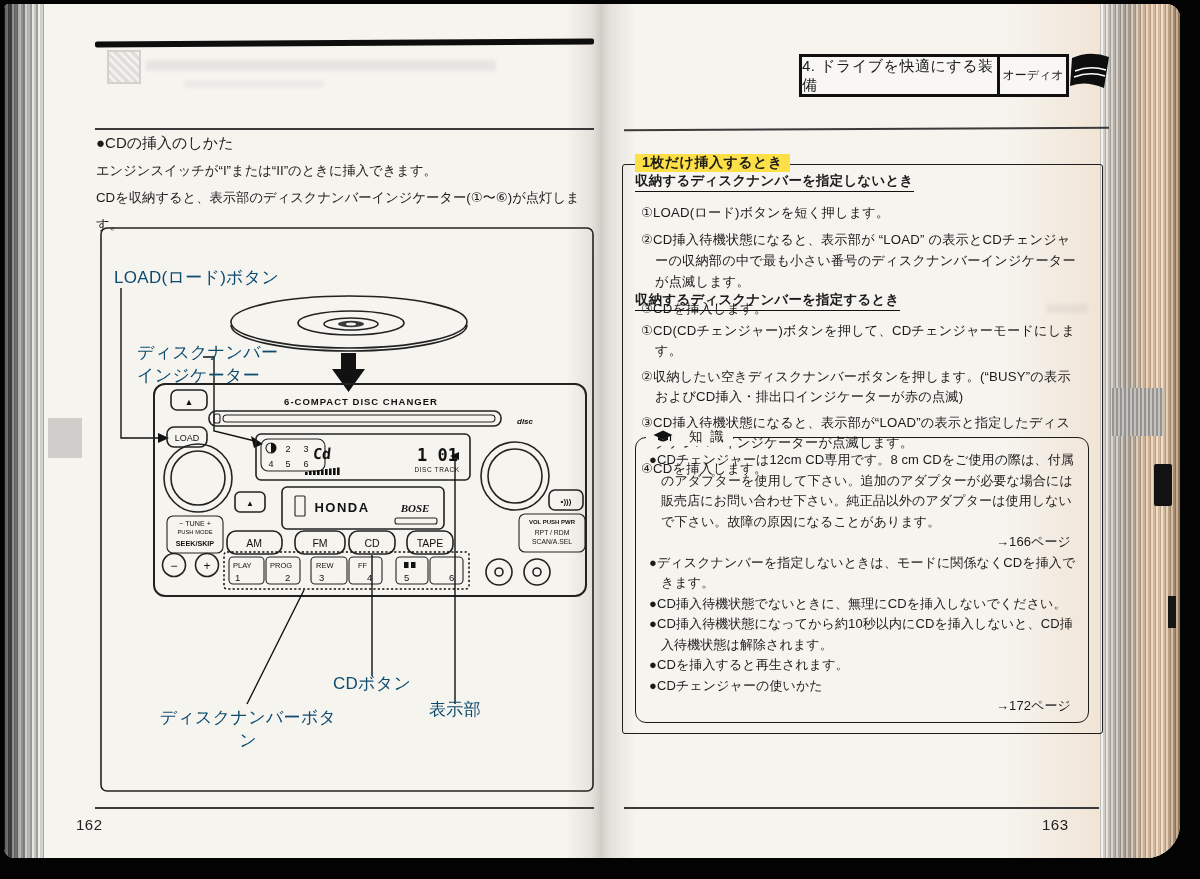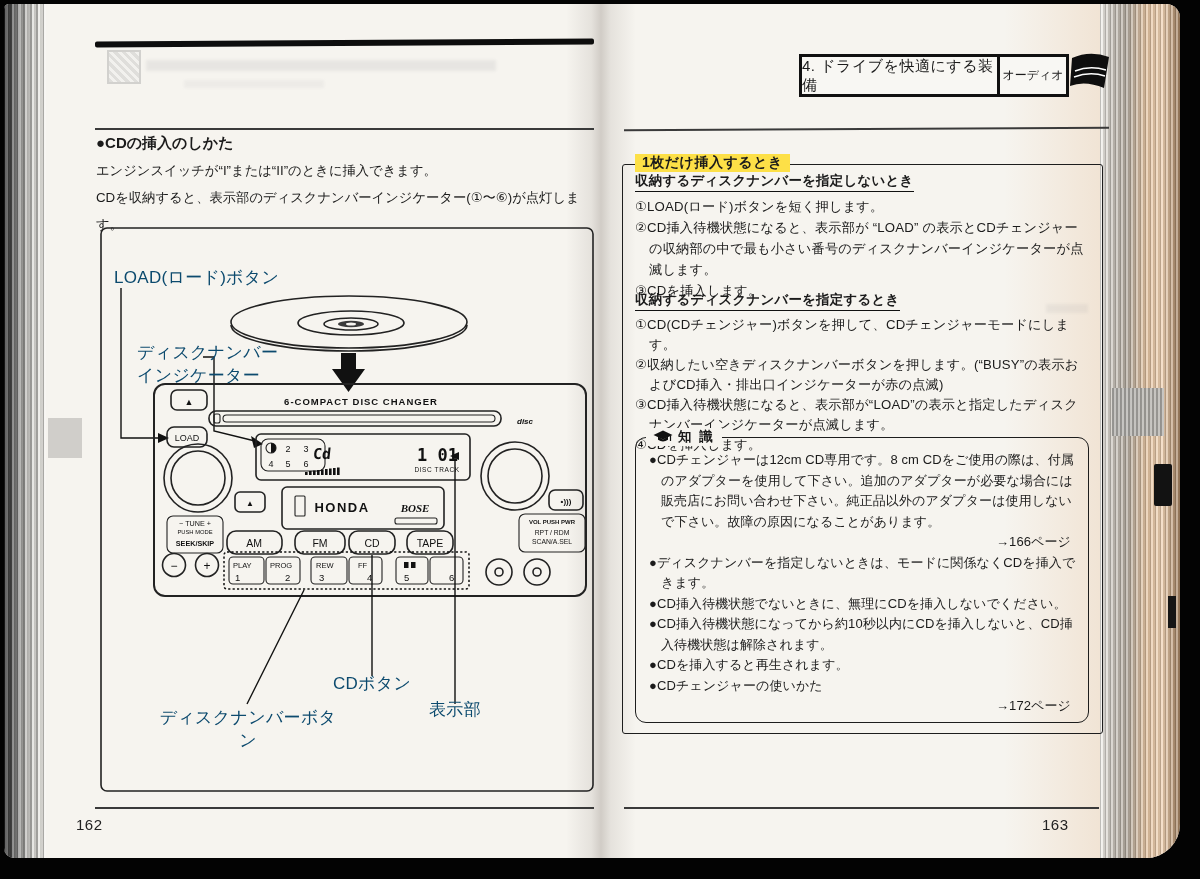--- a/index.html
+++ b/index.html
@@ -26,45 +26,45 @@
   .spine-mark2{position:absolute;left:1164px;top:592px;width:8px;height:32px;background:#161616}
   .ghost{position:absolute;background:#8a8a90;filter:blur(1.4px)}
   .ghost-icon{position:absolute;left:103px;top:46px;width:30px;height:30px;border:2px solid #9a9a9a;
     opacity:.38;background:repeating-linear-gradient(45deg,#bbb 0 3px,#eee 3px 6px)}
   .ghost-tab{position:absolute;left:44px;top:414px;width:34px;height:40px;background:#b7b6b2;opacity:.6;filter:blur(.4px)}
 
   .bar{position:absolute;background:#0d0d0d;border-radius:2px}
   .rule{position:absolute;background:#3a3a3a;height:1.5px}
   .pagenum{position:absolute;font-size:15px;letter-spacing:.5px;color:#222}
 
-  .lp-title{position:absolute;left:92px;top:130px;font-size:15px;font-weight:bold}
+  .lp-title{position:absolute;left:92px;top:130px;font-size:15px;font-weight:normal}
   .lp-intro{position:absolute;left:92px;top:153px;font-size:13.3px;line-height:27px;width:505px}
 
   .callout{position:absolute;font-size:17px;color:#0c4a6e;letter-spacing:.3px}
   .callout.center{text-align:center}
 
   
   .hdr-box{position:absolute;left:795px;top:50px;width:264px;height:37px;border:3px solid #101010;
     background:#f8f7f3;display:flex;align-items:stretch}
   .hdr-chapter{flex:1;display:flex;align-items:center;justify-content:center;font-weight:normal;font-size:15px;letter-spacing:.5px}
   .hdr-div{width:0;border-left:3px solid #101010}
   .hdr-tab{width:66px;display:flex;align-items:center;justify-content:center;font-size:12px}
   .hdr-icon{position:absolute;left:1064px;top:45px;width:44px;height:43px}
 
   
   .obox{position:absolute;left:618px;top:160px;width:479px;height:568px;border:1.8px solid #1d1d1d;border-radius:3px}
   .obox-legend{position:absolute;left:12px;top:-11px;background:#fde047;padding:0 7px;font-size:14px;font-weight:bold;letter-spacing:.5px}
   .sec-title{position:absolute;font-size:13.4px;font-weight:bold;border-bottom:1.6px solid #111;padding-bottom:1px;letter-spacing:.3px}
   .steps{position:absolute;font-size:13.2px;line-height:21px;letter-spacing:.2px}
-  .steps p{margin:0;padding-left:14px;text-indent:-14px}
+  .steps p{margin:6px;padding-left:14px;text-indent:-14px}
   .s2steps{line-height:20px}
 
   .kbox{position:absolute;left:12px;top:272px;width:452px;height:284px;border:1.8px solid #1d1d1d;border-radius:11px}
-  .kbox-legend{position:absolute;left:10px;top:-10px;background:#f6f4ef;padding:0 7px;font-size:13.5px;font-weight:bold;
-    display:flex;align-items:center;gap:5px;letter-spacing:2px}
+  .kbox-legend{position:absolute;left:10px;top:-10px;background:#f6f4ef;padding:0 7px;font-size:13.5px;font-weight:normal;
+    display:flex;align-items:center;gap:16px;letter-spacing:2px}
   .kitems{position:absolute;left:13px;top:12px;right:11px;font-size:13px;line-height:20.5px;letter-spacing:.1px}
   .kitems p{margin:0;padding-left:12px;text-indent:-12px}
   .kref{text-align:right;padding-right:6px}
 
   svg text{font-family:"Liberation Sans","DejaVu Sans",sans-serif;fill:#111}
   svg .seg{font-family:"DejaVu Sans Mono",monospace;font-weight:bold}
   svg .ln{fill:none;stroke:#222;stroke-width:1.6px}
   svg .thin{stroke-width:1.1px}
   svg .lead{fill:none;stroke:#111;stroke-width:1.4px}
 </style>

